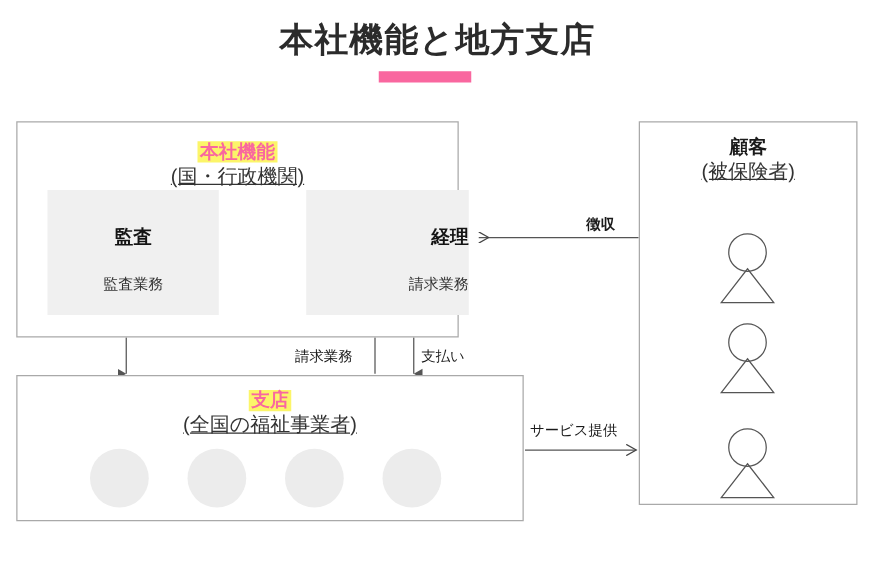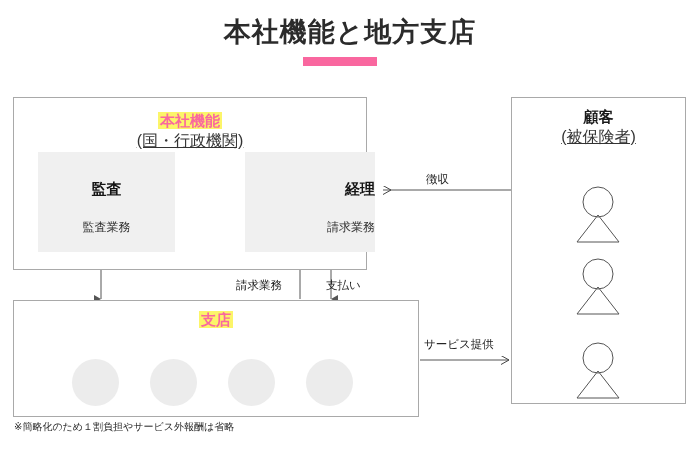--- a/index.html
+++ b/index.html
@@ -87,23 +87,23 @@
   #person-2 { left:571px; top:258px; }
   #person-3 { left:571px; top:342px; }
 
   
   .conn-svg { position:absolute; left:0; top:0; width:700px; height:451px; pointer-events:none; }
 
   .conn-label {
     position:absolute;
     font-size:11.5px; color:#1a1a1a; white-space:nowrap;
   }
-  #label-collection  { left:426px; top:172px; }
+  #label-collection  { left:469px; top:172px;font-weight:bold; }
   #label-report      { left:236px; top:278px; }
-  #label-payment     { left:326px; top:278px; }
+  #label-payment     { left:337px; top:278px; }
   #label-service     { left:424px; top:337px;text-align:center; }
 
   
   #footnote {
     position:absolute; left:14px; top:420px;
     font-size:10px; color:#2b2b2b;
   }
 </style>
 </head>
 <body>
@@ -163,20 +163,21 @@
   </div>
 
   <div class="dept-box" id="dept-accounting">
     <div class="dept-name">経理</div>
     <div class="dept-role">請求業務</div>
   </div>
 
   <div class="outline-box" id="branch-box">
     <div class="box-heading" id="branch-heading">
       <span class="hl-title">支店</span>
+      <span class="sub-title">(全国の福祉事業者)</span>
     </div>
   </div>
   <div class="branch-circle" id="branch-circle-1"></div>
   <div class="branch-circle" id="branch-circle-2"></div>
   <div class="branch-circle" id="branch-circle-3"></div>
   <div class="branch-circle" id="branch-circle-4"></div>
 
   <div class="outline-box" id="customer-box">
     <div class="box-heading" id="customer-heading">
       <span class="plain-title">顧客</span>
@@ -195,15 +196,14 @@
   <svg class="person" id="person-3" viewBox="0 0 54 58">
     <circle cx="27" cy="16" r="15" fill="none" stroke="#555" stroke-width="1"></circle>
     <path d="M27 29 L48 56 L6 56 Z" fill="none" stroke="#555" stroke-width="1"></path>
   </svg>
 
   <div class="conn-label" id="label-collection">徴収</div>
   <div class="conn-label" id="label-report">請求業務</div>
   <div class="conn-label" id="label-payment">支払い</div>
   <div class="conn-label" id="label-service">サービス提供</div>
 
-  <div id="footnote">※簡略化のため１割負担やサービス外報酬は省略</div>
 
 </div>
 
 </body></html>

